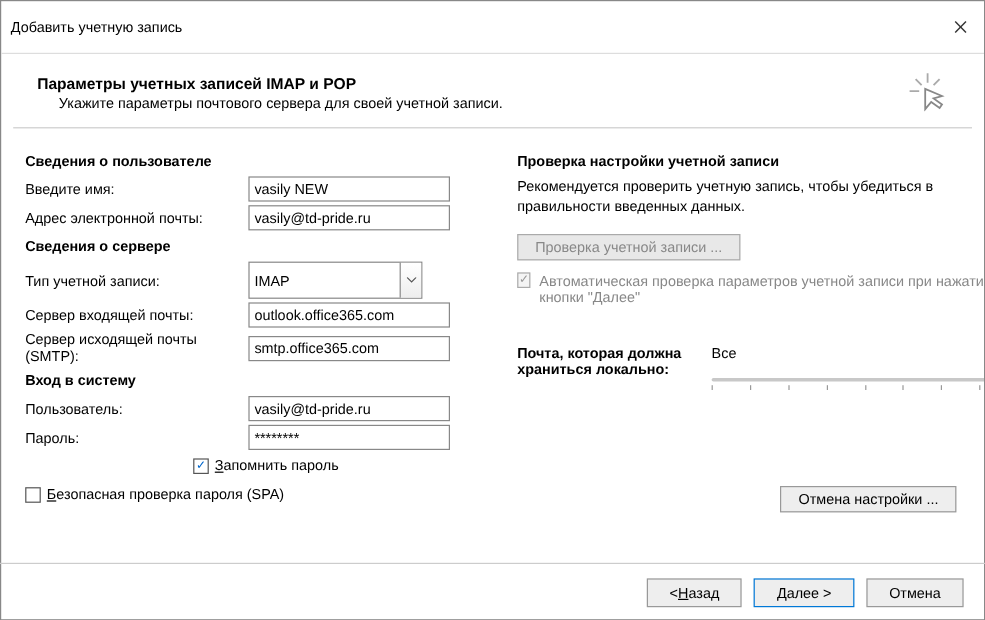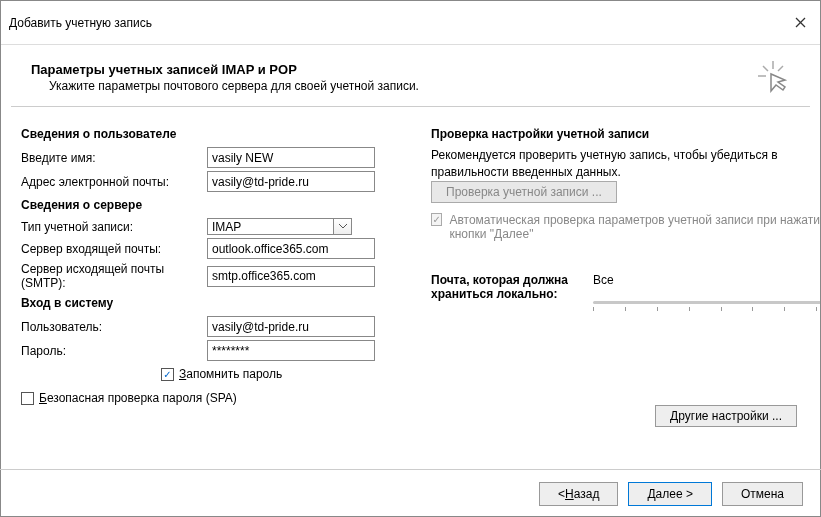--- a/index.html
+++ b/index.html
@@ -59,21 +59,21 @@
     height: 21px;
     border: 1px solid #888;
     padding: 1px 4px;
     font-size: 12px;
     font-family: inherit;
     width: 168px;
     background: #fff;
   }
   .select {
     width: 145px;
-    height: 17px;
+    height: 31px;
     border: 1px solid #888;
     display:flex; align-items:center;
     padding: 0 4px;
     position:relative;
     cursor:pointer;
   }
   .select-arrow {
     position:absolute; right:0; top:0; bottom:0;
     width:18px; border-left:1px solid #888;
     display:flex; align-items:center; justify-content:center;
@@ -85,20 +85,21 @@
   .checkbox {
     width:13px; height:13px; border:1px solid #555;
     margin-right:5px; display:inline-flex;
     align-items:center; justify-content:center;
     font-size:10px; color:#0066cc;
     background:#fff;
   }
   .checkbox.disabled { border-color:#aaa; color:#999; background:#f4f4f4;}
   .right-text { font-size:12px; line-height:1.4; }
   .test-btn {
+    margin-top: 14px;
     padding: 3px 14px;
     border: 1px solid #aaa;
     background: #e8e8e8;
     color: #888;
     display:inline-block;
     cursor: default;
   }
   .auto-check {
     margin-top: 10px;
     display:flex;
@@ -267,21 +268,21 @@
           <div class="slider-tick" style="left:62.5%"></div>
           <div class="slider-tick" style="left:75%"></div>
           <div class="slider-tick" style="left:87.5%"></div>
 
         </div>
       </div>
     </div>
   </div>
 </div>
 
-<div class="more-btn">Другие настройки ...</div>
+<div class="more-btn">Отмена настройки ...</div>
 
 <div class="footer">
   <div class="footer-btn">
       <span>&lt; </span>
       <span class="underline-char">Н</span>
       <span>азад</span>
     </div>
   <div class="footer-btn default">
       <span class="underline-char">Д</span>
       <span>алее &gt;</span>

